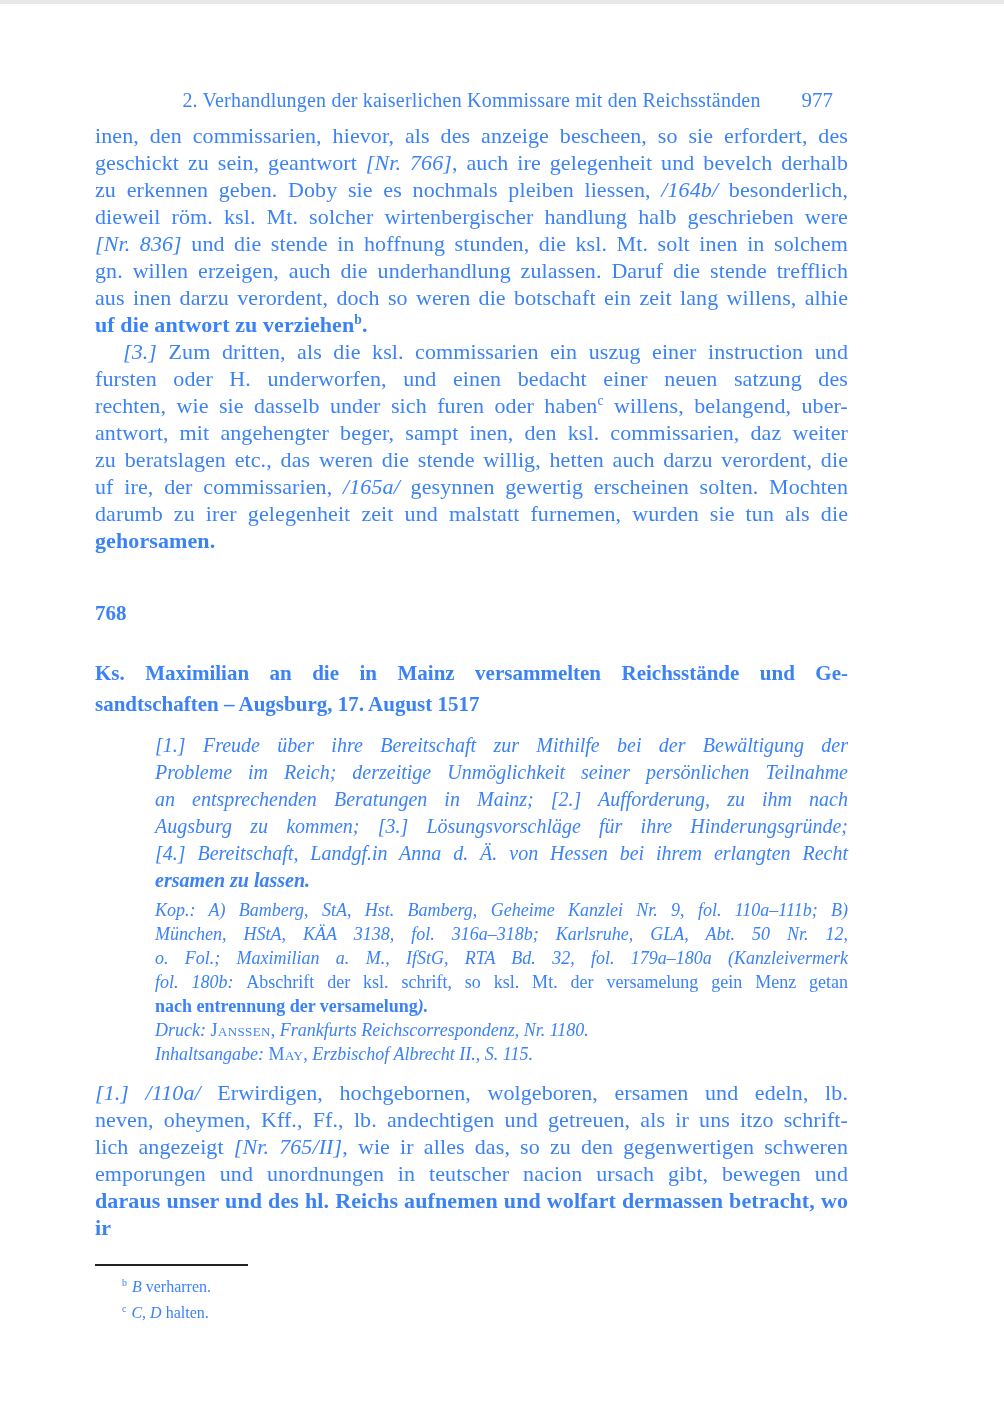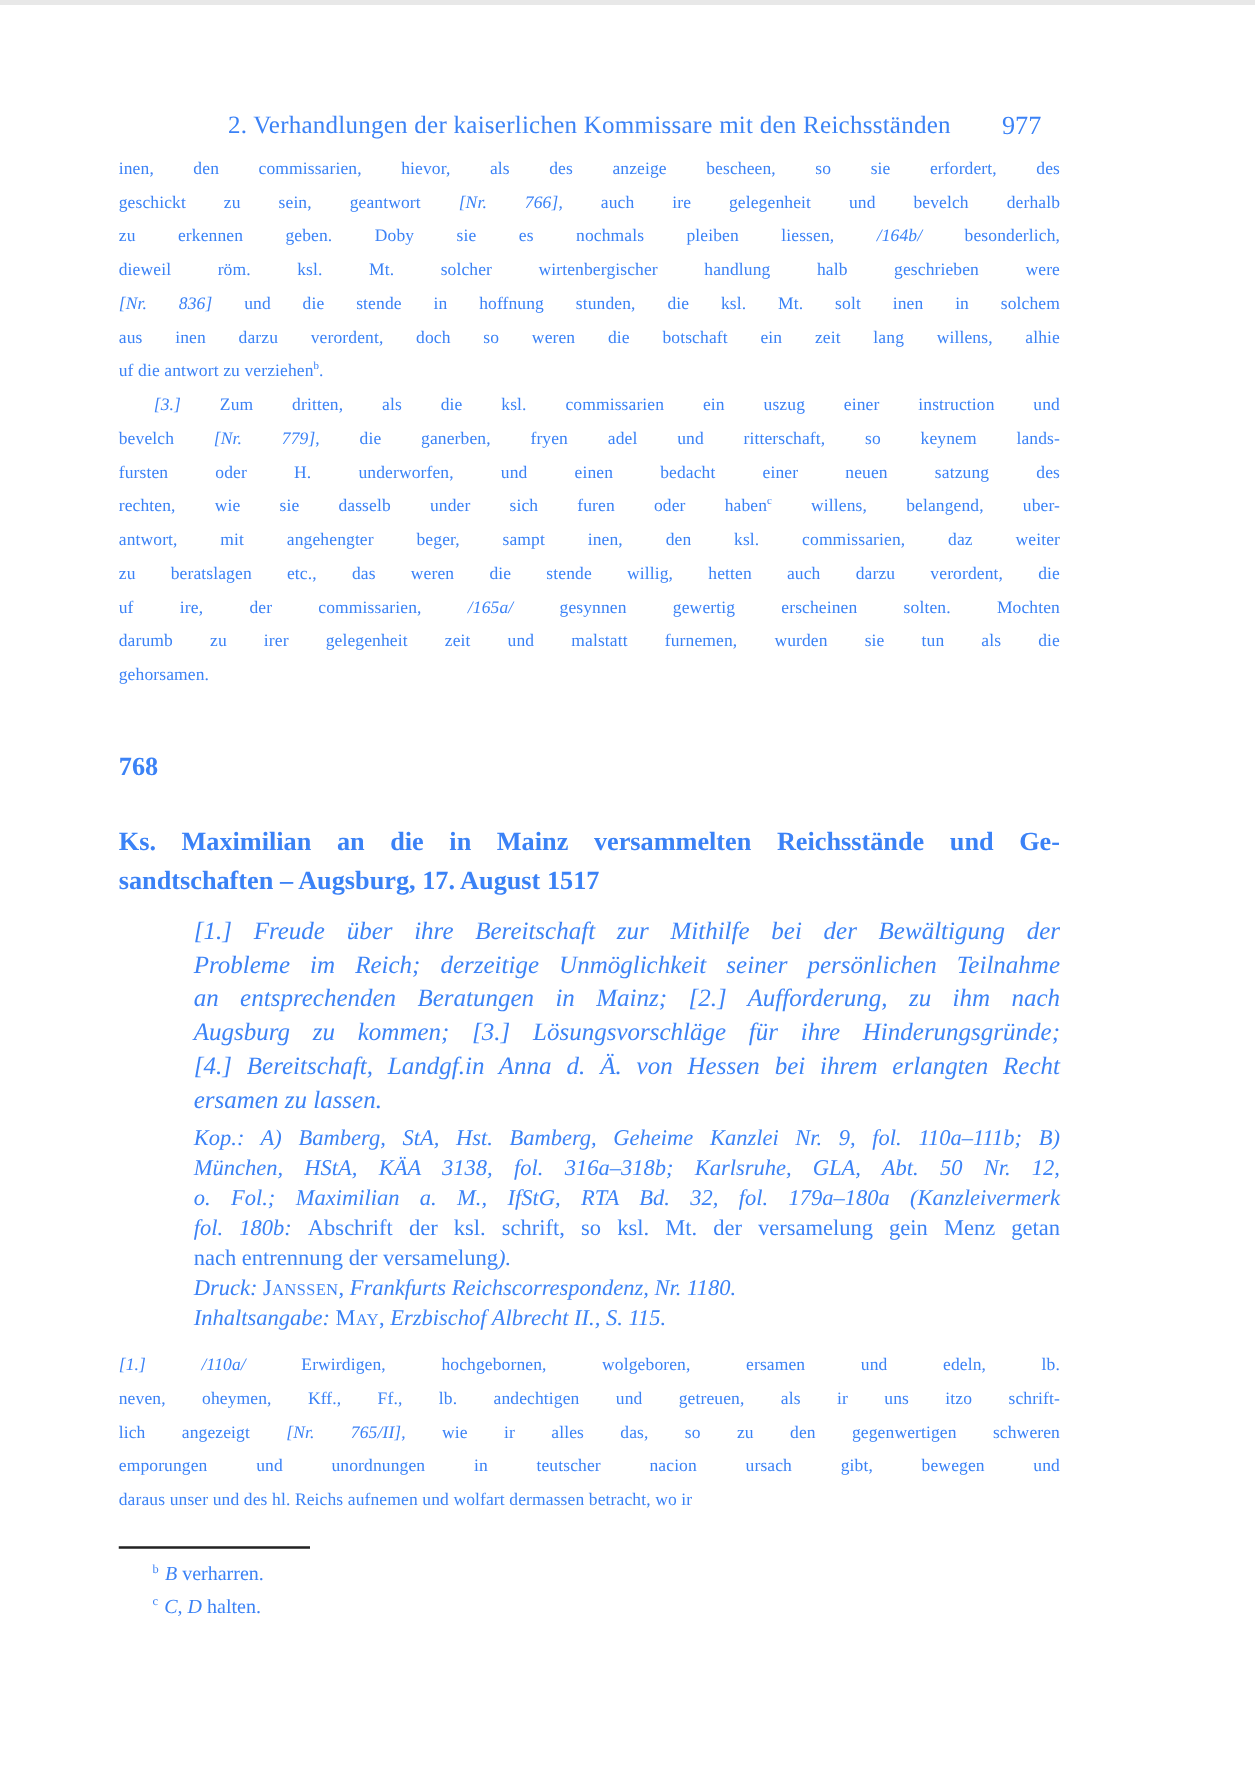--- a/index.html
+++ b/index.html
@@ -36,30 +36,30 @@
     right: 15px;
     top: 0;
     font-size: 21px;
   }
 
   
   .line {
     text-align: justify;
     text-align-last: justify;
   }
-  .line-last { text-align-last: left; }
+  .line-last { text-align-last: left; font-weight: bold; }
 
   .seg-i  { font-style: italic; }
   .seg-r  { font-style: normal; }
   .seg-sc { font-variant: small-caps; letter-spacing: 0.4px; }
   .seg-sup { vertical-align: super; font-size: 0.62em; line-height: 0; }
 
   
   .body-par {
-    font-size: 14px;
+    font-size: 22px;
     line-height: 27px;
     letter-spacing: 0.1px;
   }
   .par-cont { margin-top: 10px; }
   .indent-first .line:first-child { text-indent: 28px; }
 
   
   .entry-head {
     display: flex;
     margin-top: 44px;
@@ -135,27 +135,27 @@
       <span class="rh-title">2. Verhandlungen der kaiserlichen Kommissare mit den Reichsständen</span>
       <span class="rh-page">977</span>
     </div>
 
     <div class="body-par par-cont">
         <div class="line"><span>inen, den commissarien, hievor, als des anzeige bescheen, so sie erfordert, des</span></div>
         <div class="line"><span>geschickt zu sein, geantwort </span><span class="seg-i">[Nr. 766]</span><span>, auch ire gelegenheit und bevelch derhalb</span></div>
         <div class="line"><span>zu erkennen geben. Doby sie es nochmals pleiben liessen, </span><span class="seg-i">/164b/</span><span> besonderlich,</span></div>
         <div class="line"><span>dieweil röm. ksl. Mt. solcher wirtenbergischer handlung halb geschrieben were</span></div>
         <div class="line"><span class="seg-i">[Nr. 836]</span><span> und die stende in hoffnung stunden, die ksl. Mt. solt inen in solchem</span></div>
+        <div class="line"><span>gn. willen erzeigen, auch die underhandlung zulassen. Daruf die stende trefflich</span></div>
         <div class="line"><span>aus inen darzu verordent, doch so weren die botschaft ein zeit lang willens, alhie</span></div>
         <div class="line line-last"><span>uf die antwort zu verziehen</span><span class="seg-sup">b</span><span>.</span></div>
       </div>
 
     <div class="body-par indent-first">
         <div class="line"><span class="seg-i">[3.]</span><span> Zum dritten, als die ksl. commissarien ein uszug einer instruction und</span></div>
-        <div class="line"><span>bevelch </span><span class="seg-i">[Nr. 779]</span><span>, die ganerben, fryen adel und ritterschaft, so keynem lands-</span></div>
         <div class="line"><span>fursten oder H. underworfen, und einen bedacht einer neuen satzung des</span></div>
         <div class="line"><span>rechten, wie sie dasselb under sich furen oder haben</span><span class="seg-sup">c</span><span> willens, belangend, uber-</span></div>
         <div class="line"><span>antwort, mit angehengter beger, sampt inen, den ksl. commissarien, daz weiter</span></div>
         <div class="line"><span>zu beratslagen etc., das weren die stende willig, hetten auch darzu verordent, die</span></div>
         <div class="line"><span>uf ire, der commissarien, </span><span class="seg-i">/165a/</span><span> gesynnen gewertig erscheinen solten. Mochten</span></div>
         <div class="line"><span>darumb zu irer gelegenheit zeit und malstatt furnemen, wurden sie tun als die</span></div>
         <div class="line line-last"><span>gehorsamen.</span></div>
       </div>
 
     <div class="entry-head">

